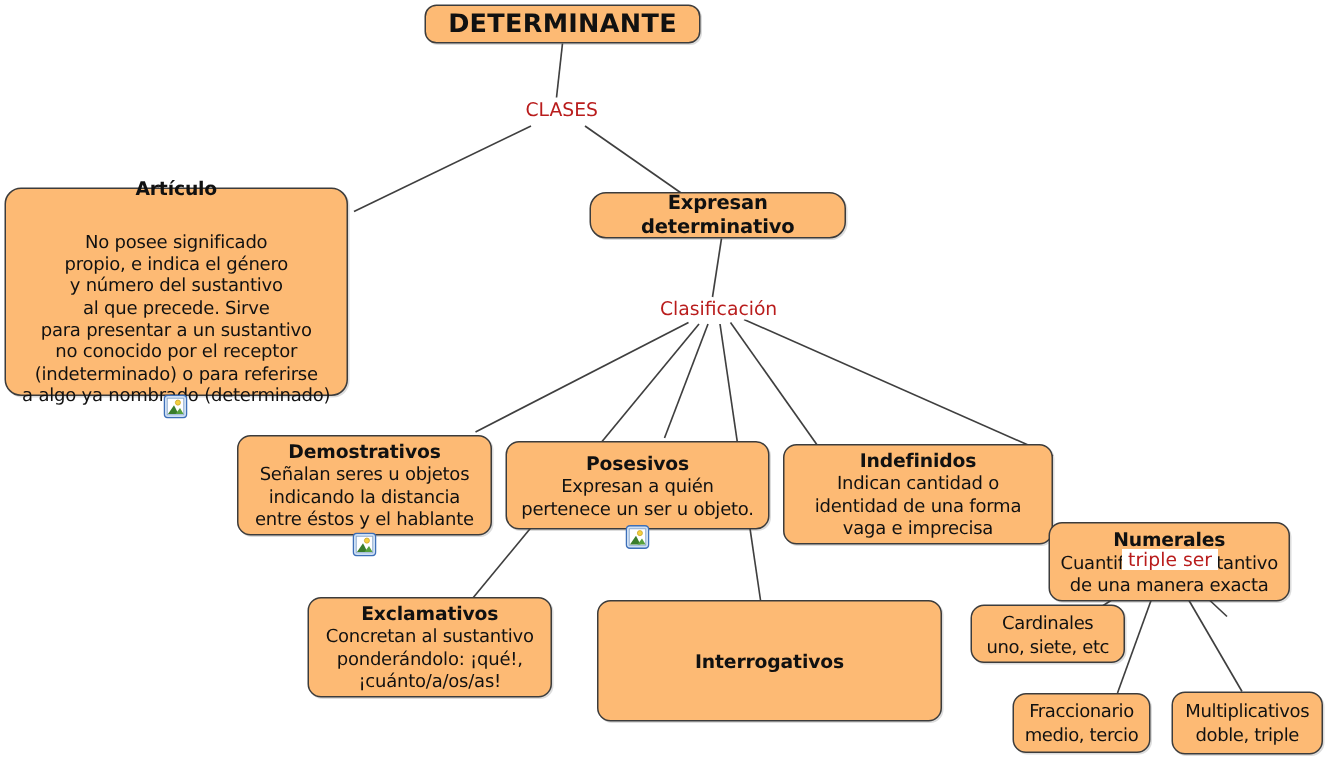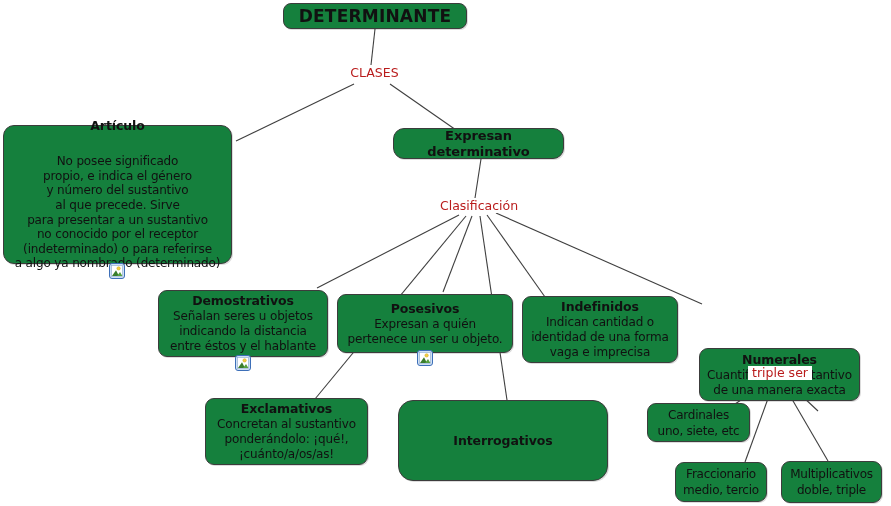--- a/index.html
+++ b/index.html
@@ -4,21 +4,21 @@
 <style>
   html,body{margin:0;padding:0;background:#fff;}
   .canvas{
     position:relative;width:891px;height:506px;background:#ffffff;overflow:hidden;
     font-family:"DejaVu Sans","Liberation Sans",sans-serif;color:#111;
   }
   .links{position:absolute;left:0;top:0;width:891px;height:506px;z-index:1;}
   .links line{stroke:#3f3f3f;stroke-width:1.1;}
   .node{
     position:absolute;z-index:2;box-sizing:border-box;
-    background:#15803d;border:1.3px solid #3c3c3c;border-radius:9px;
+    background:#fdba74;border:1.3px solid #3c3c3c;border-radius:9px;
     display:flex;flex-direction:column;align-items:center;justify-content:center;
     text-align:center;padding:2px 4px;
     box-shadow:1px 1px 0 rgba(60,60,60,0.18);
   }
   .node .title{font-weight:bold;font-size:12.5px;line-height:16px;white-space:pre-line;letter-spacing:-0.1px;}
   .node .body{font-size:12px;line-height:15px;white-space:pre-line;letter-spacing:-0.15px;}
   .node.root{border-radius:8px;}
   .node.root .title{font-size:17px;line-height:20px;letter-spacing:0.2px;}
   .node.header .title{font-size:13px;}
   .node.leaf .body{font-size:12px;line-height:16px;letter-spacing:-0.25px;}
@@ -81,21 +81,21 @@
 indicando la distancia
 entre éstos y el hablante</div>
   </div>
 
   <div class="node" style="left:337px;top:294px;width:176px;height:59px;">
     <div class="title">Posesivos</div>
     <div class="body">Expresan a quién
 pertenece un ser u objeto.</div>
   </div>
 
-  <div class="node" style="left:522px;top:296px;width:156px;height:67px;">
+  <div class="node" style="left:522px;top:296px;width:180px;height:67px;">
     <div class="title">Indefinidos</div>
     <div class="body">Indican cantidad o
 identidad de una forma
 vaga e imprecisa</div>
   </div>
 
   <div class="node" style="left:699px;top:302px;width:161px;height:53px;margin-top:46px;">
     <div class="title">Numerales</div>
     <div class="body">Cuantifican al sustantivo
 de una manera exacta</div>
@@ -103,21 +103,21 @@
 
   <div class="link-label" style="left:748px;top:366px;width:60px;">triple ser</div>
 
   <div class="node" style="left:205px;top:398px;width:163px;height:67px;">
     <div class="title">Exclamativos</div>
     <div class="body">Concretan al sustantivo
 ponderándolo: ¡qué!,
 ¡cuánto/a/os/as!</div>
   </div>
 
-  <div class="node" style="left:398px;top:400px;width:210px;height:81px;border-radius:15px;">
+  <div class="node" style="left:398px;top:400px;width:230px;height:81px;">
     <div class="title">Interrogativos</div>
   </div>
 
   <div class="node leaf" style="left:647px;top:403px;width:103px;height:39px;">
     <div class="body">Cardinales
 uno, siete, etc</div>
   </div>
 
 
   <div class="node leaf" style="left:675px;top:462px;width:92px;height:40px;">

